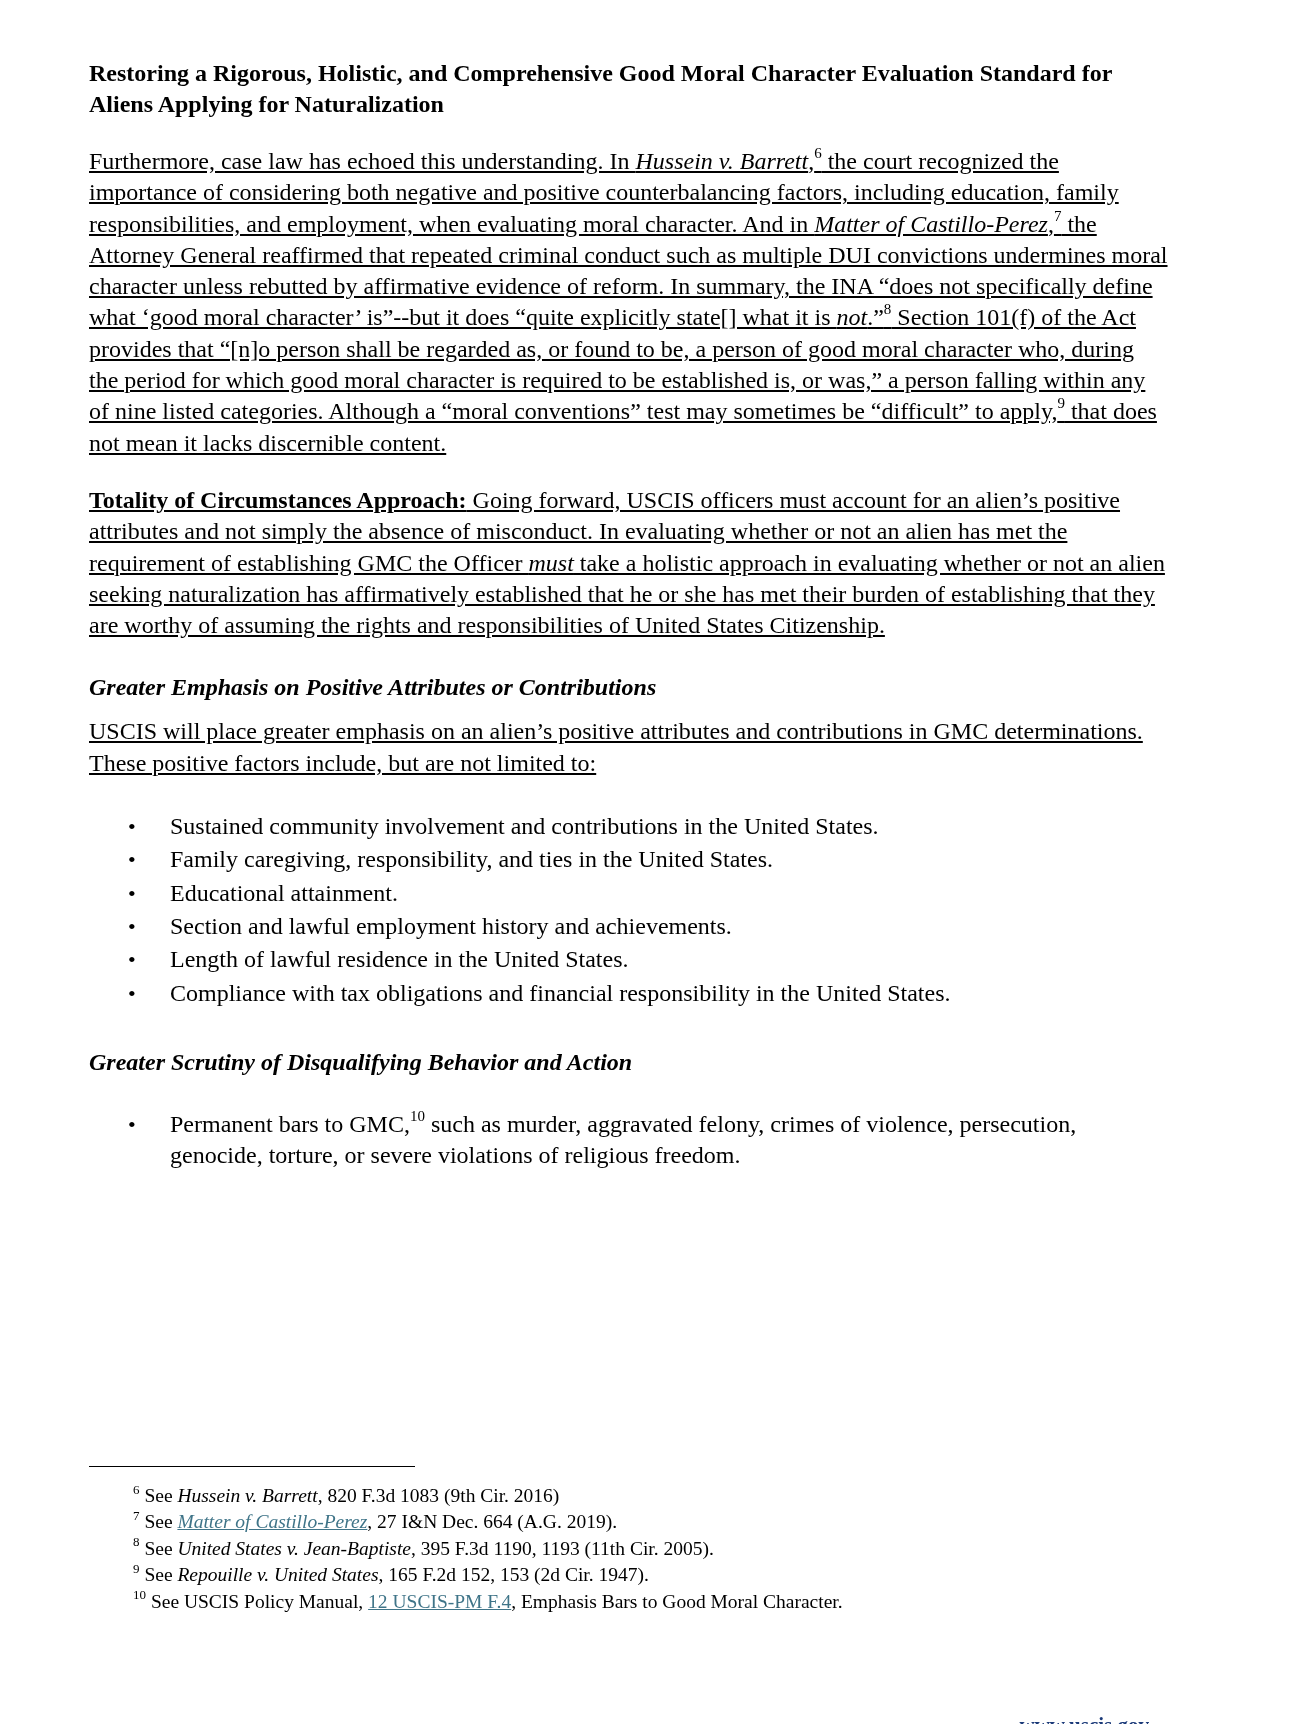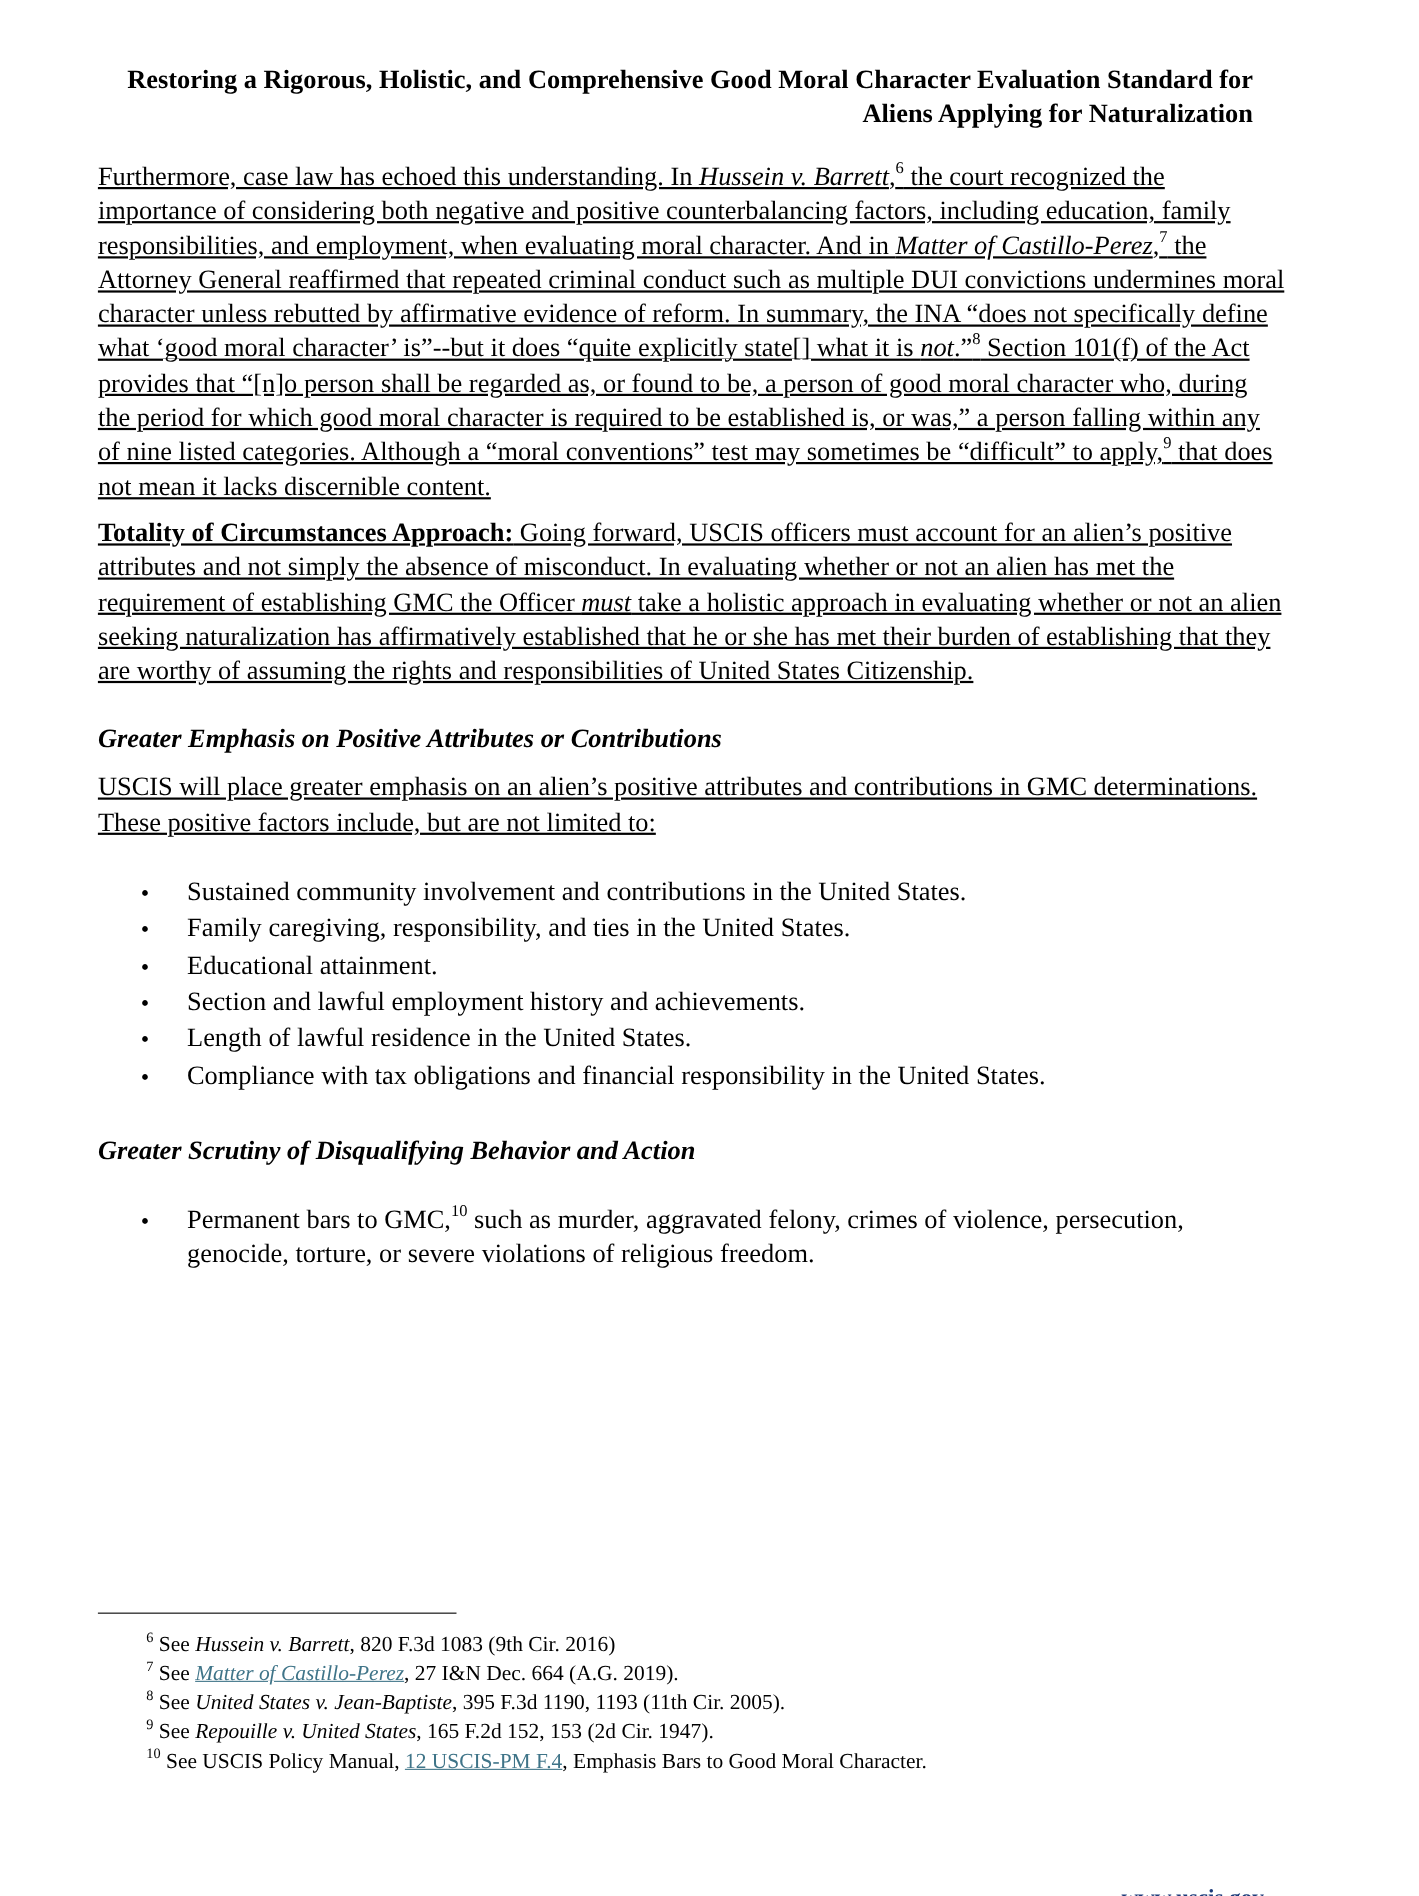--- a/index.html
+++ b/index.html
@@ -20,31 +20,30 @@
       left: 89px;
       top: 58px;
       width: 1080px;
     }
     .title {
       font-weight: bold;
       font-size: 24px;
       line-height: 31px;
       margin: 0;
       width: 1050px;
-      text-align: right;
     }
     .para {
       font-size: 24px;
       line-height: 31.3px;
       margin: 0;
       width: 1080px;
       text-decoration: underline;
     }
     .p1 { margin-top: 26px; }
-    .p2 { margin-top: 11px; }
+    .p2 { margin-top: 26px; }
     .h-italic {
       font-style: italic;
       font-size: 24px;
       line-height: 31px;
       margin: 0;
       margin-top: 31px;
       font-weight: bold;
     }
     .p3 { margin-top: 13px; }
     sup {

